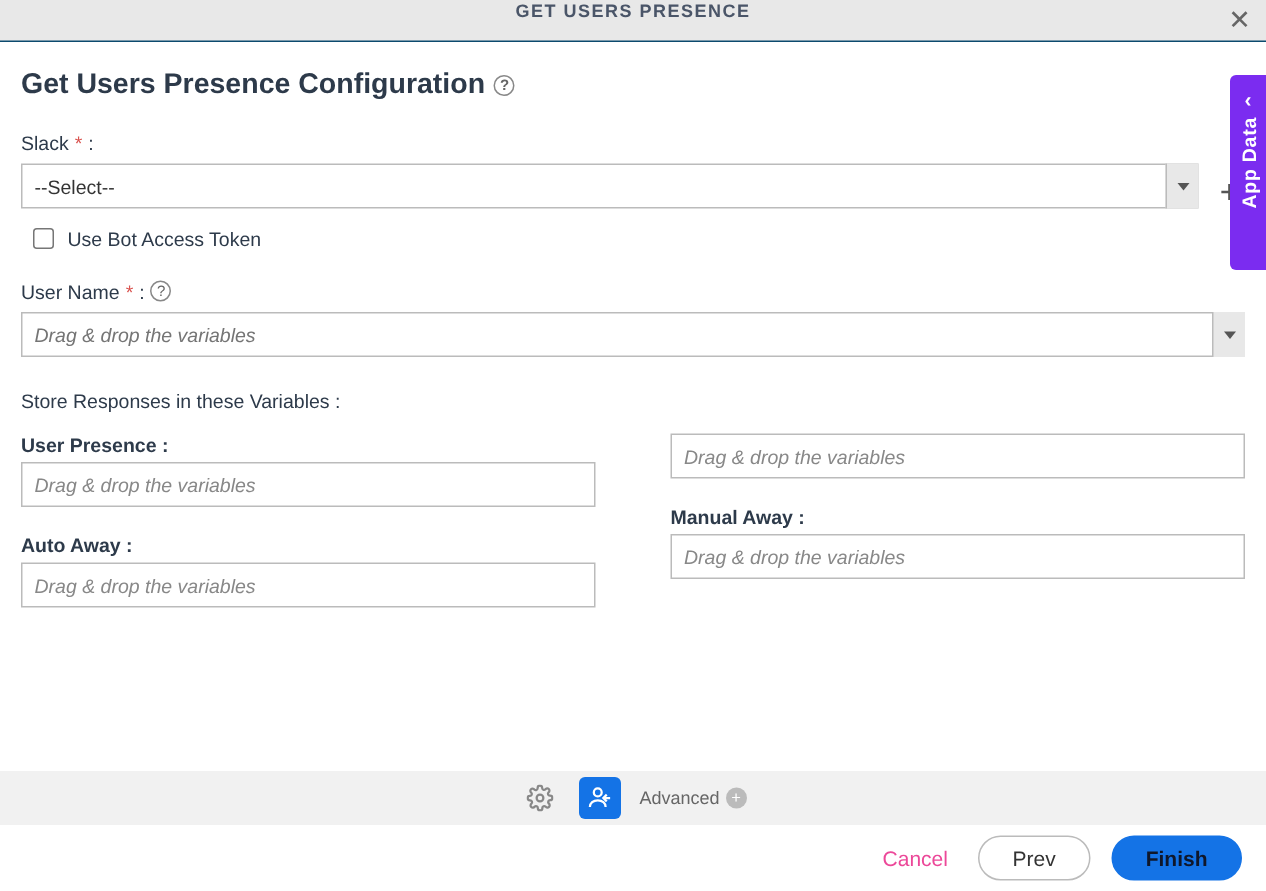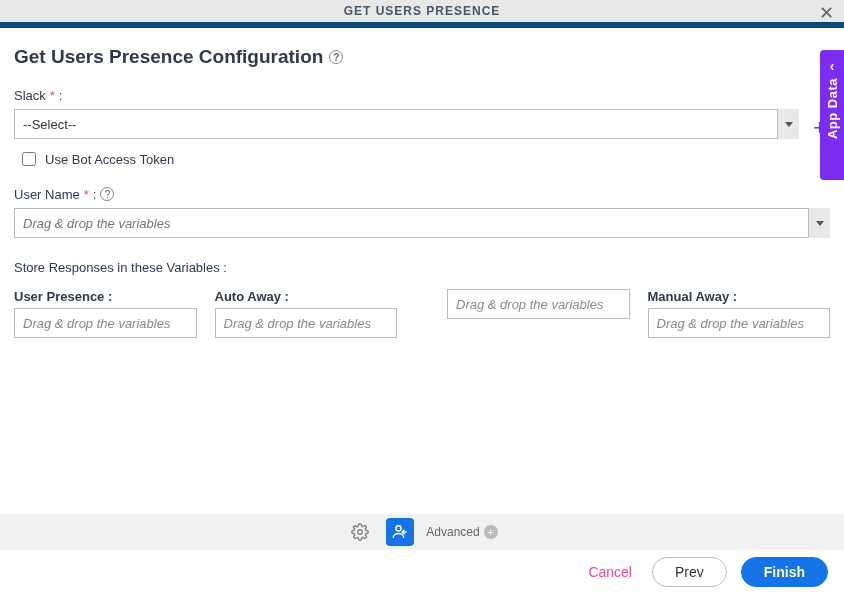--- a/index.html
+++ b/index.html
@@ -12,24 +12,24 @@
     color: #2c3e50;
     position: relative;
     overflow: hidden;
   }
 
   
   .header-bar {
     background: #e8e8e8;
     height: 28px;
     display: flex;
-    align-items: center;
+    align-items: flex-start;
     justify-content: center;
     position: relative;
-    border-bottom: 6px solid #0c4a6e;
+    border-bottom: 1px solid #0c4a6e;
   }
   .header-title {
     font-size: 12px;
     letter-spacing: 1px;
     color: #4a5568;
     font-weight: 600;
   }
   .close-x {
     position: absolute;
     right: 10px;
@@ -138,21 +138,21 @@
     margin: 22px 0 14px 0;
   }
 
   .response-grid {
     display: flex;
     gap: 50px;
   }
   .col {
     flex: 1;
     display: flex;
-    flex-direction: row;
+    flex-direction: column;
     gap: 18px;
   }
   .resp-field { }
   .resp-label {
     font-size: 13px;
     color: #2d3a4a;
     font-weight: 600;
     margin-bottom: 4px;
   }
   .text-input {
@@ -266,21 +266,21 @@
     font-size: 14px;
     padding: 6px 22px;
     border-radius: 18px;
     cursor: pointer;
     border: 1px solid #bbb;
     background: #fff;
     color: #333;
   }
   .btn-oval.primary {
     background: #1473e6;
-    color: #fef9c3;
+    color: #0f172a;
     border-color: #1473e6;
     font-weight: 600;
   }
 </style>
 </head>
 <body>
 
 <div class="header-bar">
   <span class="header-title">GET USERS PRESENCE</span>
   <span class="close-x">✕</span>

